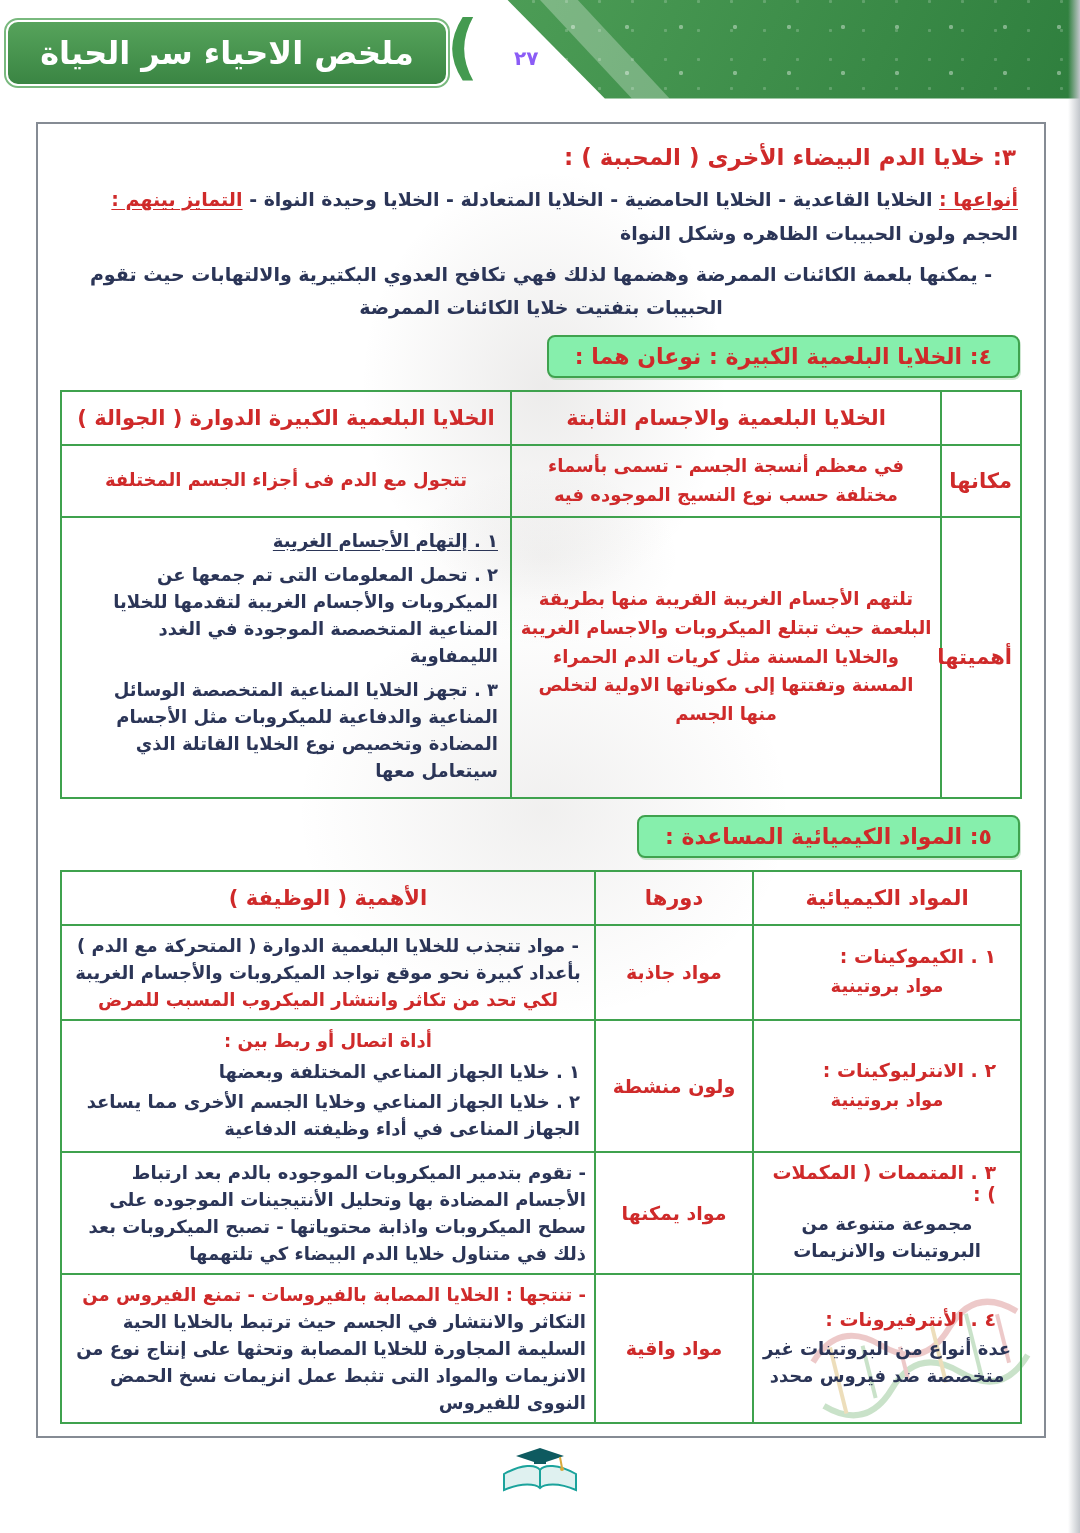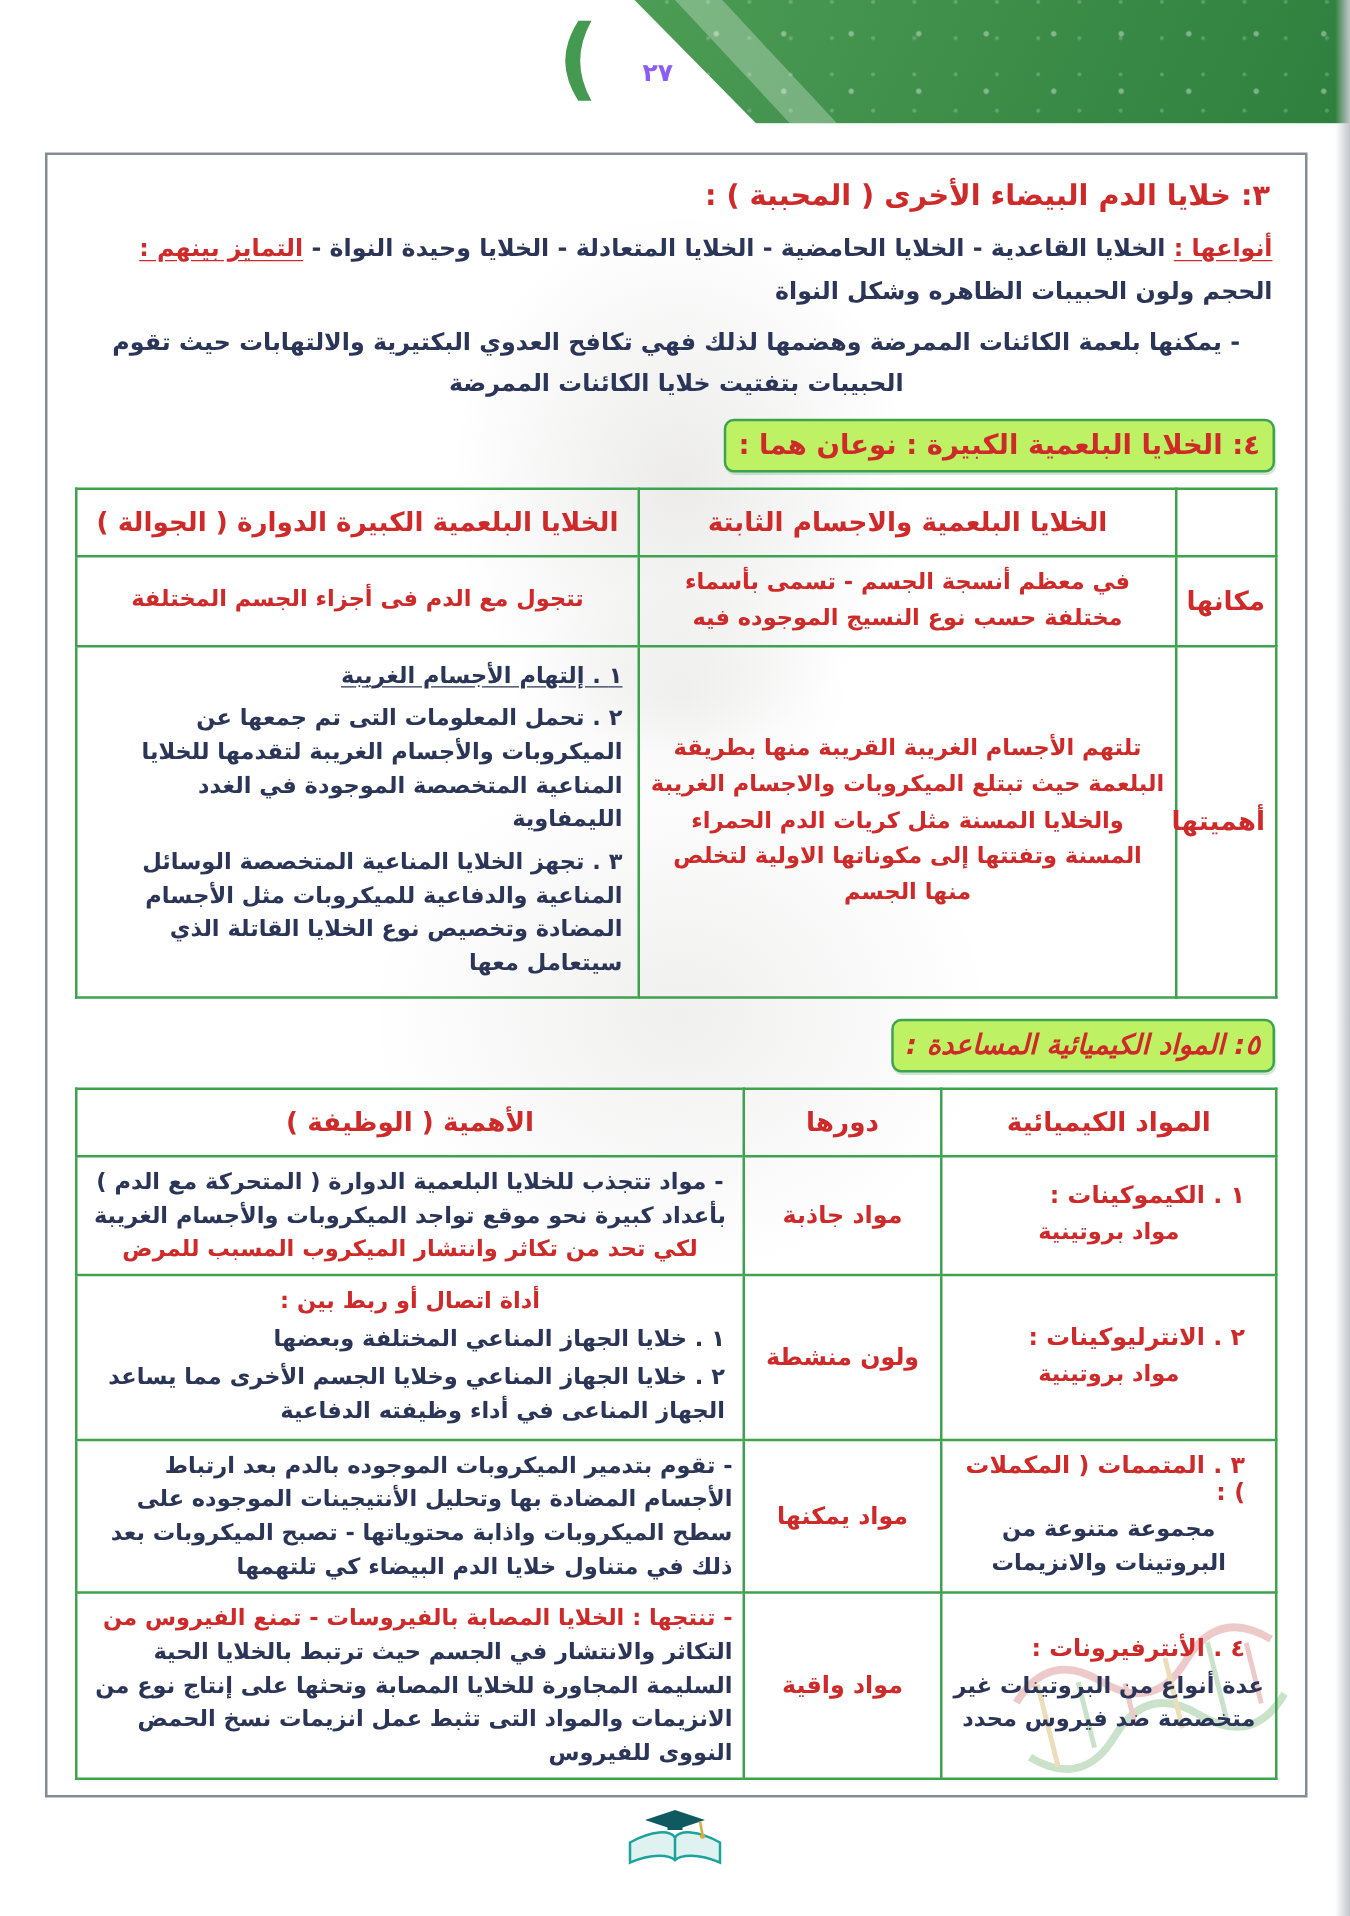--- a/index.html
+++ b/index.html
@@ -54,23 +54,23 @@
   .content{position:relative;z-index:1;padding:16px 22px 12px;}
 
   .s-title{font-size:23px;color:var(--red);margin:4px 6px 12px 0;text-align:right;}
   .para{font-size:19px;color:var(--navy);line-height:1.8;margin:0 4px 8px;text-align:right;}
   .bullet{font-size:19px;color:var(--navy);line-height:1.7;margin:0 10px 10px;text-align:center;}
   .red{color:var(--red);}
   .navy{color:var(--navy);}
   .u{text-decoration:underline;text-underline-offset:3px;}
 
   .sec-box{display:inline-block;border:2px solid var(--green);border-radius:8px;
-    padding:7px 10px;color:var(--red);font-size:22px;background:#bef264;
+    padding:7px 26px;color:var(--red);font-size:22px;background:#86efac;
     box-shadow:1px 2px 0 rgba(63,162,78,.25);margin:2px 2px 12px;}
-  .mt{margin-top:14px;font-style:italic;}
+  .mt{margin-top:14px;}
 
   table.gtable{width:100%;border-collapse:collapse;table-layout:fixed;}
   .gtable td,.gtable th{border:2px solid var(--green);vertical-align:middle;padding:6px 8px;}
   .gtable th{color:var(--red);font-size:21px;text-align:center;padding:14px 6px;}
   .t1 .c-label{width:80px;} .t1 .c-fixed{width:430px;}
   .rlabel{color:var(--red);font-size:21px;text-align:center;}
   .ccell{color:var(--red);font-size:18px;line-height:1.6;text-align:center;padding:12px 12px;}
   .listcell{padding:8px 10px;}
   .li{font-size:18px;line-height:1.5;text-align:right;margin:3px 4px 7px;color:var(--navy);}
 
@@ -90,20 +90,21 @@
 </style>
 </head>
 <body>
 
 <div class="page">
 
   <header class="banner">
     <div class="banner-green"></div>
     <div class="banner-dots"></div>
     <div class="banner-band"></div>
+    <div class="banner-title">ملخص الاحياء سر الحياة</div>
     <div class="banner-bracket">(</div>
     <div class="banner-num">٢٧</div>
   </header>
 
   <div class="scan-edge"></div>
 
   <main class="frame">
     <div class="face-wm"></div>
     <svg class="dna-wm" width="230" height="130" viewBox="0 0 230 130">
       <g transform="rotate(-14 115 65)">

